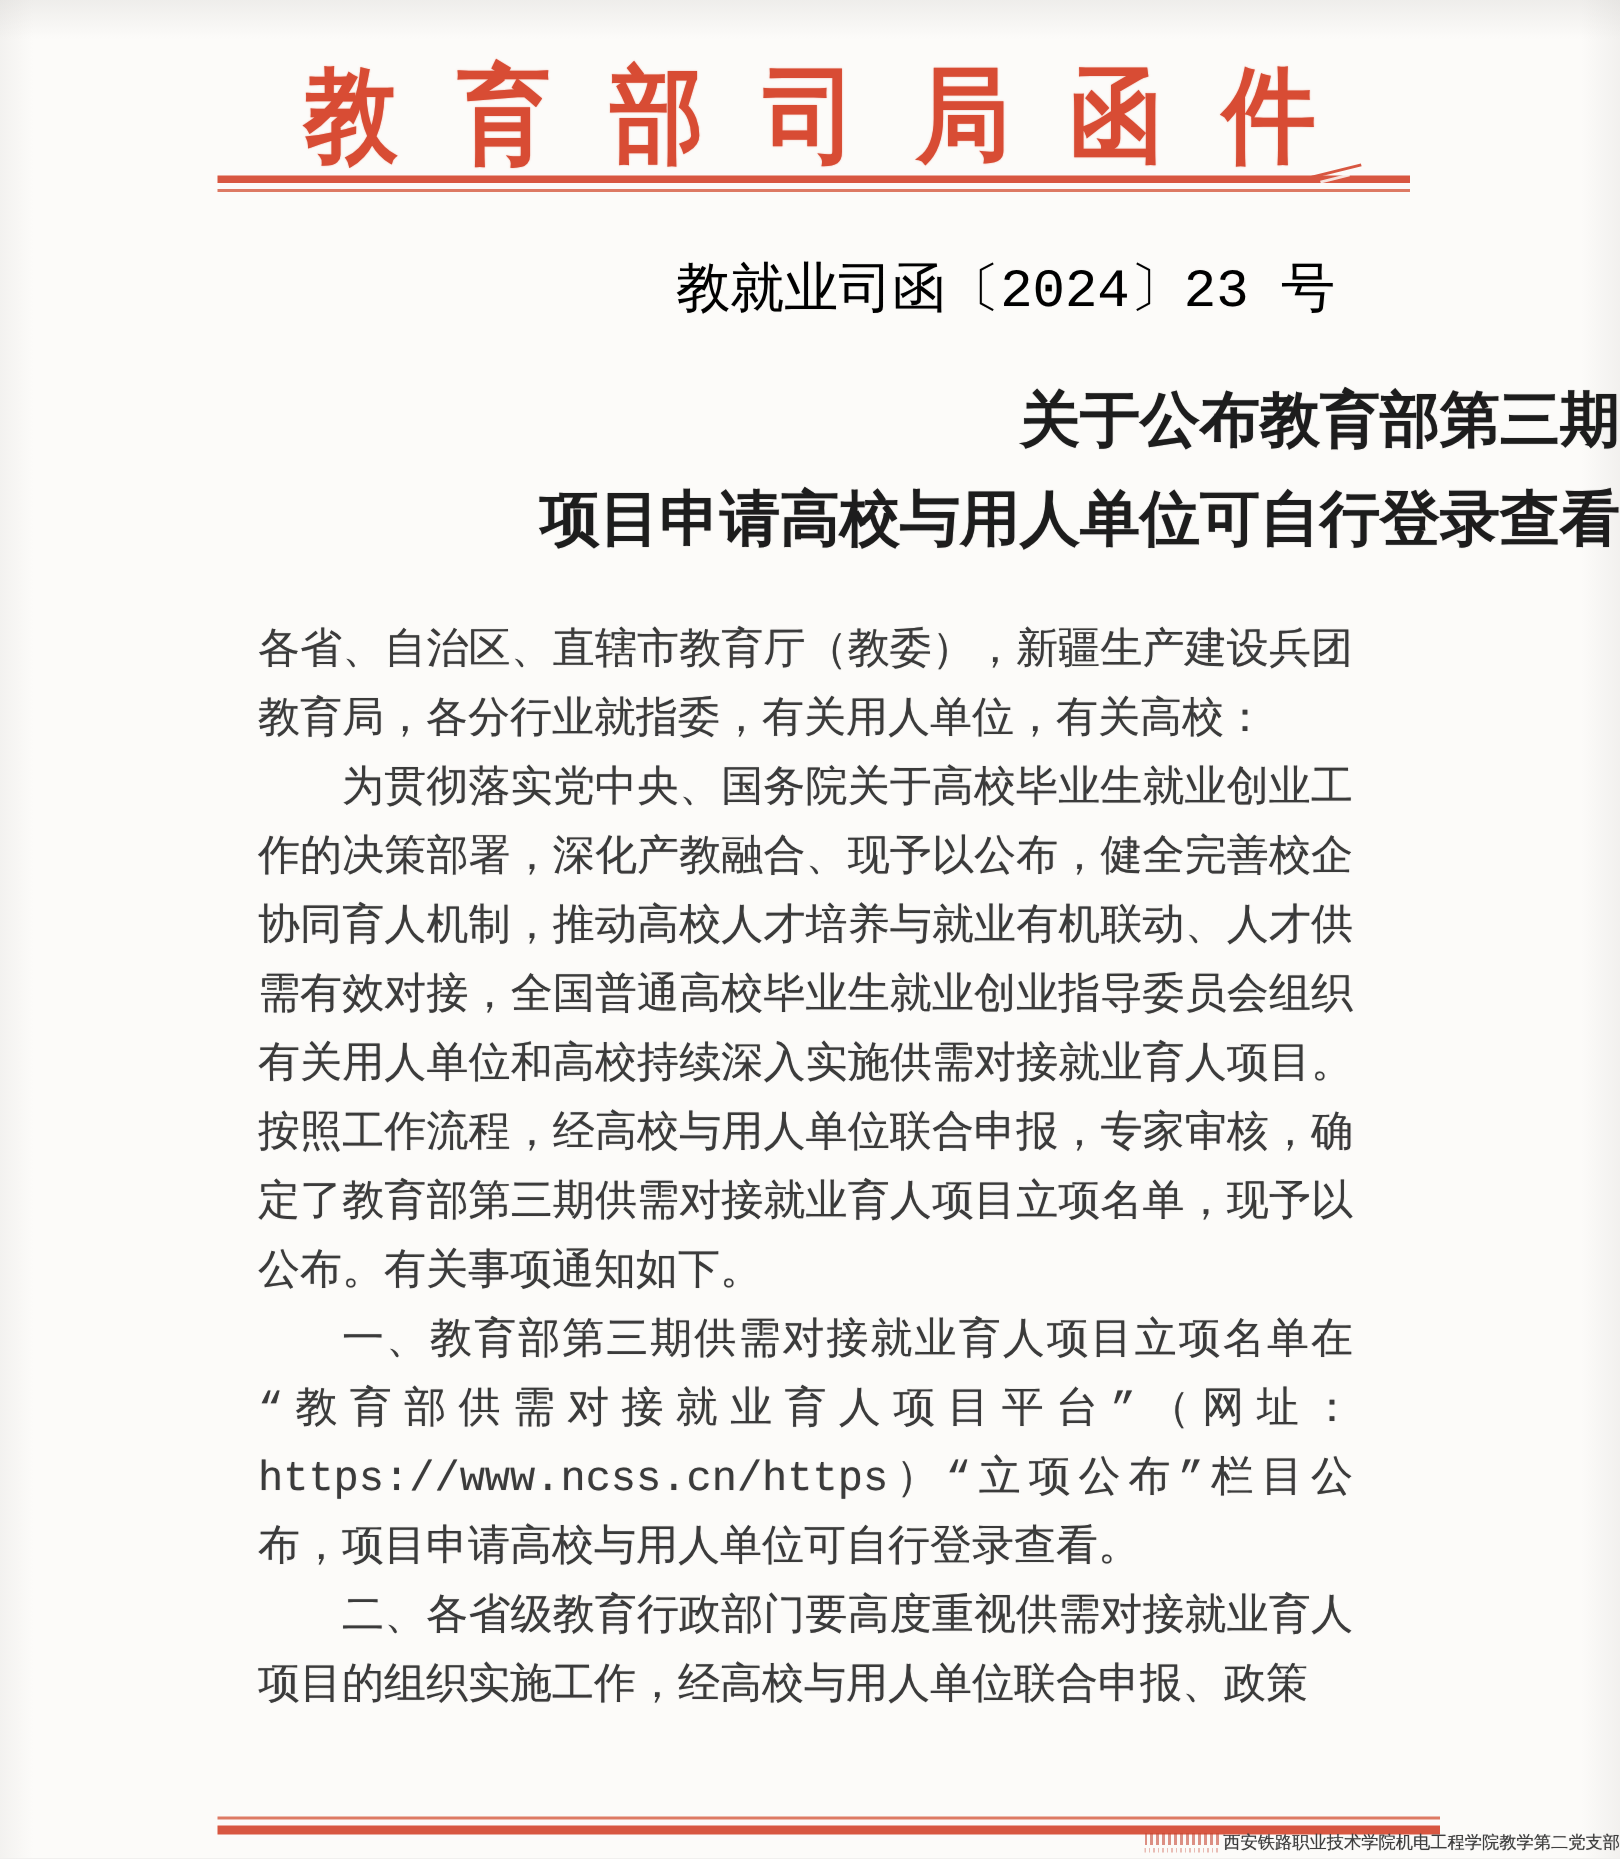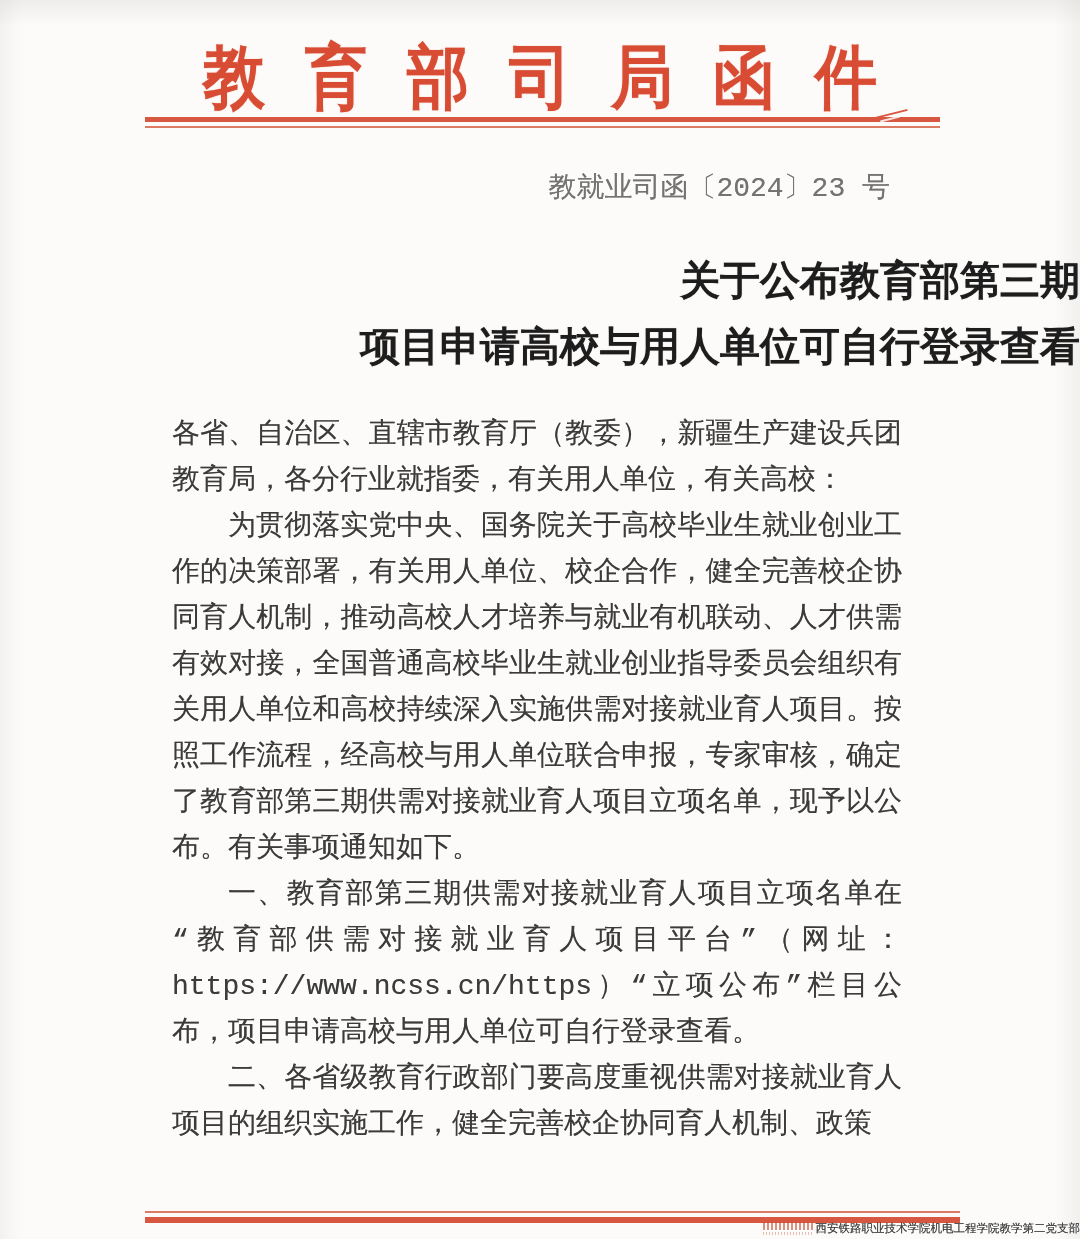--- a/index.html
+++ b/index.html
@@ -41,21 +41,21 @@
     background:#d85741; transform:rotate(-14deg);
   }
   .pen-cut{
     position:absolute; top:1px; right:40px; width:20px; height:2px;
     background:#fcfbf9; transform:rotate(-14deg); opacity:.85;
   }
 
   .doc-number{
     position:absolute; top:168px; left:172px; width:730px;
     text-align:right; padding-right:12px;
-    font-size:28px; color:#737373;
+    font-size:36px; color:#000000;
     text-shadow:0 0 0.6px rgba(60,60,60,0.45);
   }
 
   .doc-title{
     position:absolute; top:251px; left:0; width:100%;
     text-align:right; font-weight:bold;
     font-size:40px; line-height:66px;
     color:#1d1d1d;
     text-shadow:0 0 0.7px rgba(20,20,20,0.5);
   }
@@ -108,23 +108,23 @@
 
   <div class="doc-number">教就业司函〔2024〕23 号</div>
 
   <div class="doc-title">
     <div>关于公布教育部第三期</div>
     <div>项目申请高校与用人单位可自行登录查看</div>
   </div>
 
   <div class="body-text">
     <p>各省、自治区、直辖市教育厅（教委），新疆生产建设兵团教育局，各分行业就指委，有关用人单位，有关高校：</p>
-    <p class="indent">为贯彻落实党中央、国务院关于高校毕业生就业创业工作的决策部署，有关用人单位、校企合作，健全完善校企协同育人机制，推动高校人才培养与就业有机联动、人才供需有效对接，全国普通高校毕业生就业创业指导委员会组织有关用人单位和高校持续深入实施供需对接就业育人项目。按照工作流程，经高校与用人单位联合申报，专家审核，确定了教育部第三期供需对接就业育人项目立项名单，现予以公布。有关事项通知如下。</p>
+    <p class="indent">为贯彻落实党中央、国务院关于高校毕业生就业创业工作的决策部署，深化产教融合、现予以公布，健全完善校企协同育人机制，推动高校人才培养与就业有机联动、人才供需有效对接，全国普通高校毕业生就业创业指导委员会组织有关用人单位和高校持续深入实施供需对接就业育人项目。按照工作流程，经高校与用人单位联合申报，专家审核，确定了教育部第三期供需对接就业育人项目立项名单，现予以公布。有关事项通知如下。</p>
     <p class="indent">一、教育部第三期供需对接就业育人项目立项名单在“教育部供需对接就业育人项目平台”（网址：https://www.ncss.cn/https）“立项公布”栏目公布，项目申请高校与用人单位可自行登录查看。</p>
-    <p class="indent">二、各省级教育行政部门要高度重视供需对接就业育人项目的组织实施工作，健全完善校企协同育人机制、政策</p>
+    <p class="indent">二、各省级教育行政部门要高度重视供需对接就业育人项目的组织实施工作，经高校与用人单位联合申报、政策</p>
   </div>
 
   <div class="footer-rule">
     <div class="thin"></div>
     <div class="gap"></div>
     <div class="thick"></div>
   </div>
 
   <div class="watermark">
     <span class="watermark-logo"></span>

